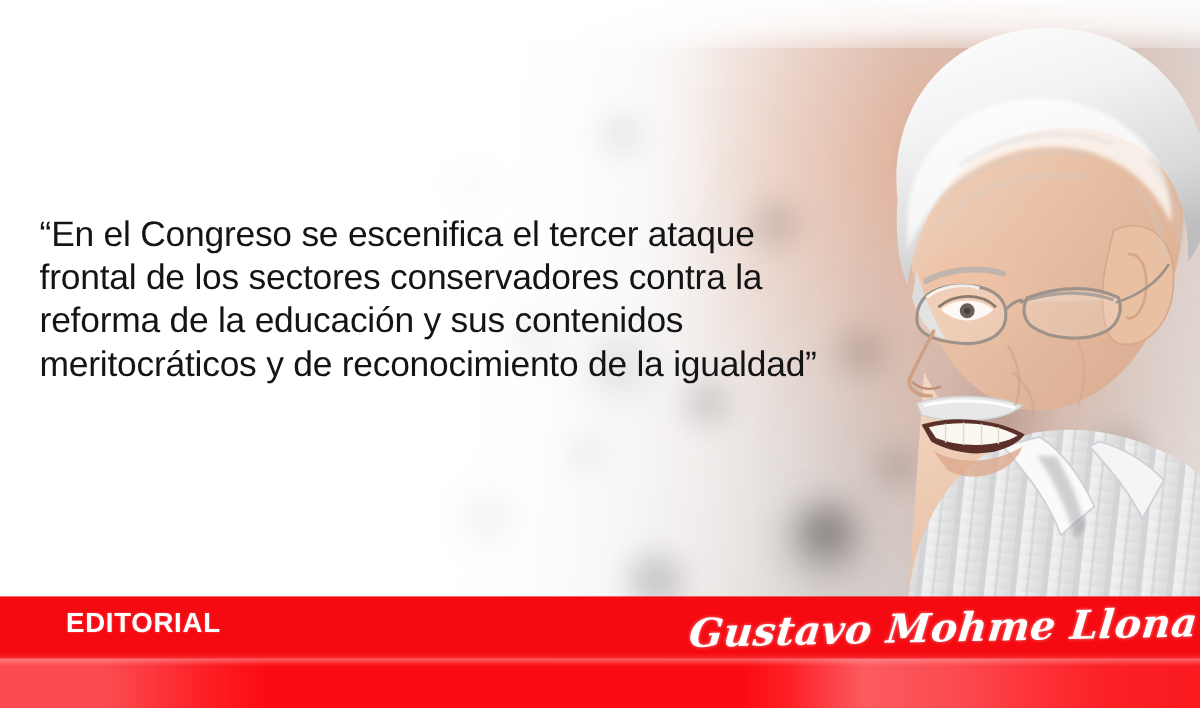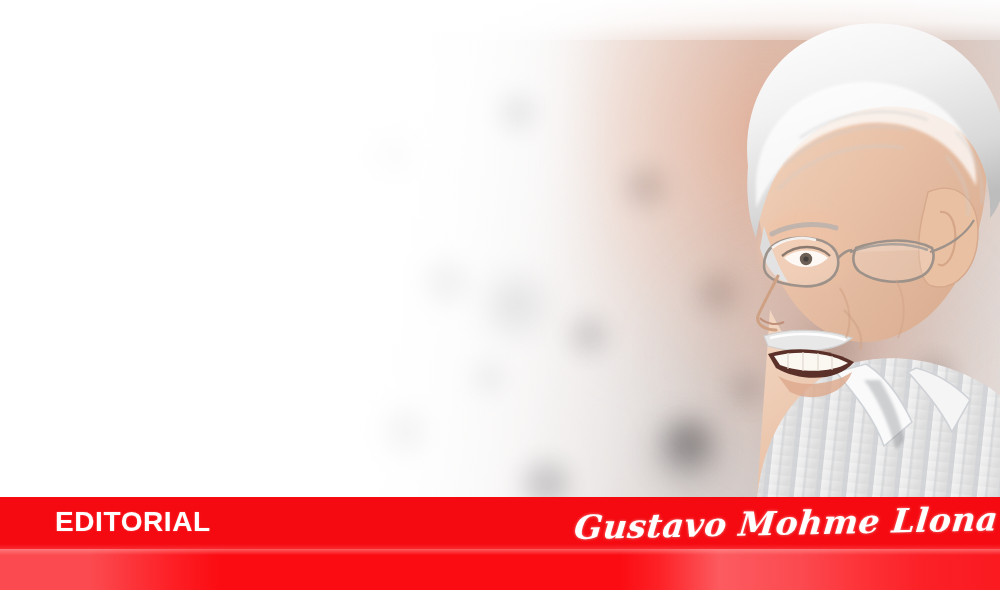--- a/index.html
+++ b/index.html
@@ -159,21 +159,21 @@
         #fa1a20 100%);
   }
   .bar-sub::before{
     content:""; position:absolute; left:0; right:0; top:0; height:6px;
     background:linear-gradient(180deg, rgba(255,160,160,0.55), rgba(255,160,160,0));
   }
 
   .editorial-label {
     position:absolute;
     left:55px; top:506px;
-    font-size:28px;
+    font-size:23px;
     font-weight:700;
     color:#ffffff;
     letter-spacing:0.6px;
     text-shadow:0 0 2px rgba(255,120,120,0.6);
   }
 
   .signature {
     position:absolute;
     left:575px; top:498px;
     width:390px; height:50px;
@@ -308,20 +308,24 @@
       </g>
 
       <path d="M118 396 C140 408 170 406 192 392 C184 414 154 424 130 412 Z" fill="#dda98c" opacity="0.8"></path>
       <path d="M184 330 C198 344 204 356 200 370" stroke="#d2a68b" stroke-width="2.4" fill="none" opacity="0.7"></path>
 
       <path d="M180 308 C190 324 192 342 186 358" stroke="#cfa184" stroke-width="2.2" fill="none" opacity="0.55"></path>
       <path d="M236 300 C246 318 246 340 238 358" stroke="#cfa184" stroke-width="2" fill="none" opacity="0.40"></path>
     </svg>
   </div>
 
+  <div class="quote">“En el Congreso se escenifica el tercer ataque
+frontal de los sectores conservadores contra la
+reforma de la educación y sus contenidos
+meritocráticos y de reconocimiento de la igualdad”</div>
 
   <div class="bar-main"></div>
   <div class="bar-sub"></div>
 
   <div class="editorial-label">EDITORIAL</div>
 
   <div class="signature">Gustavo Mohme Llona</div>
 
 </div>
 

